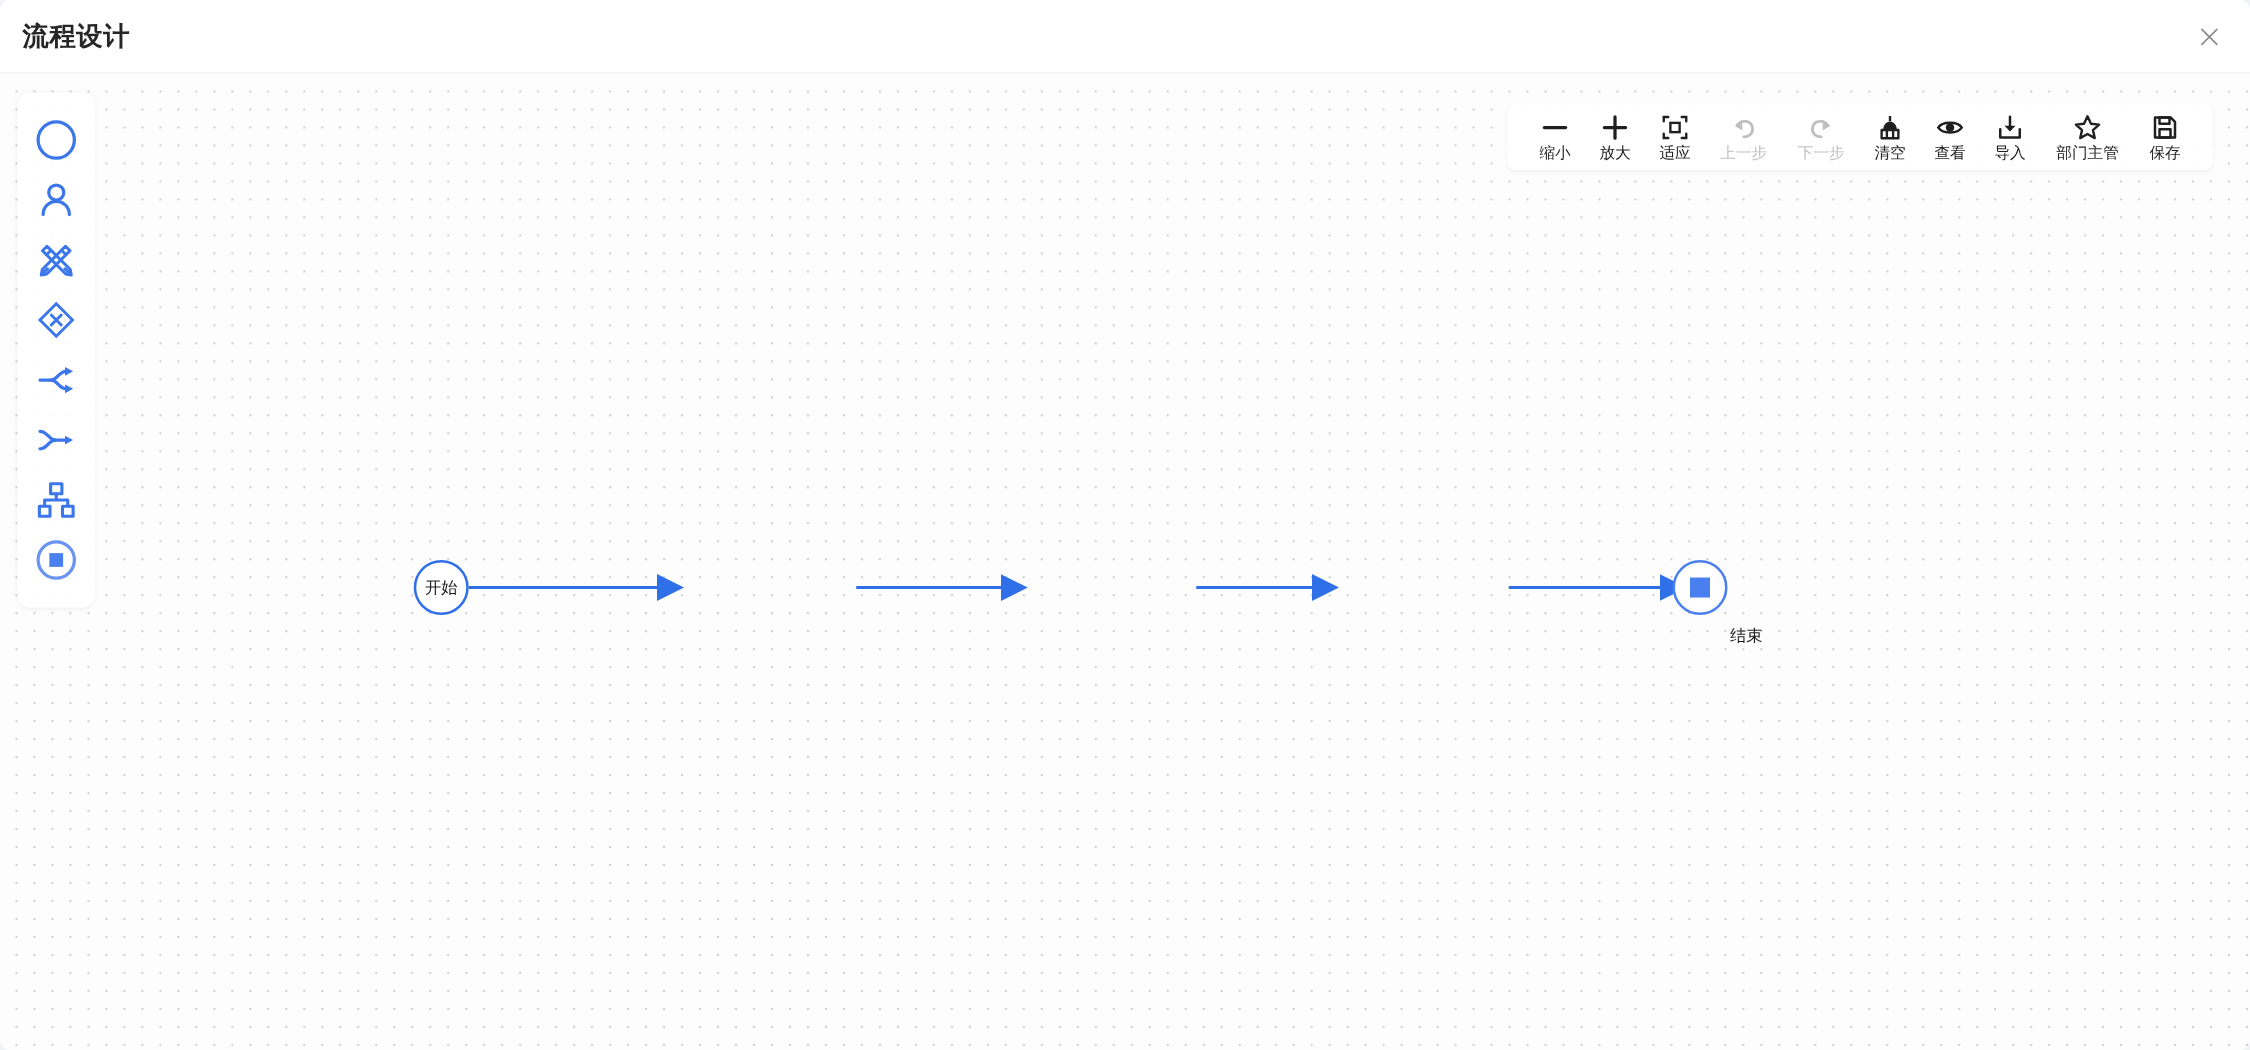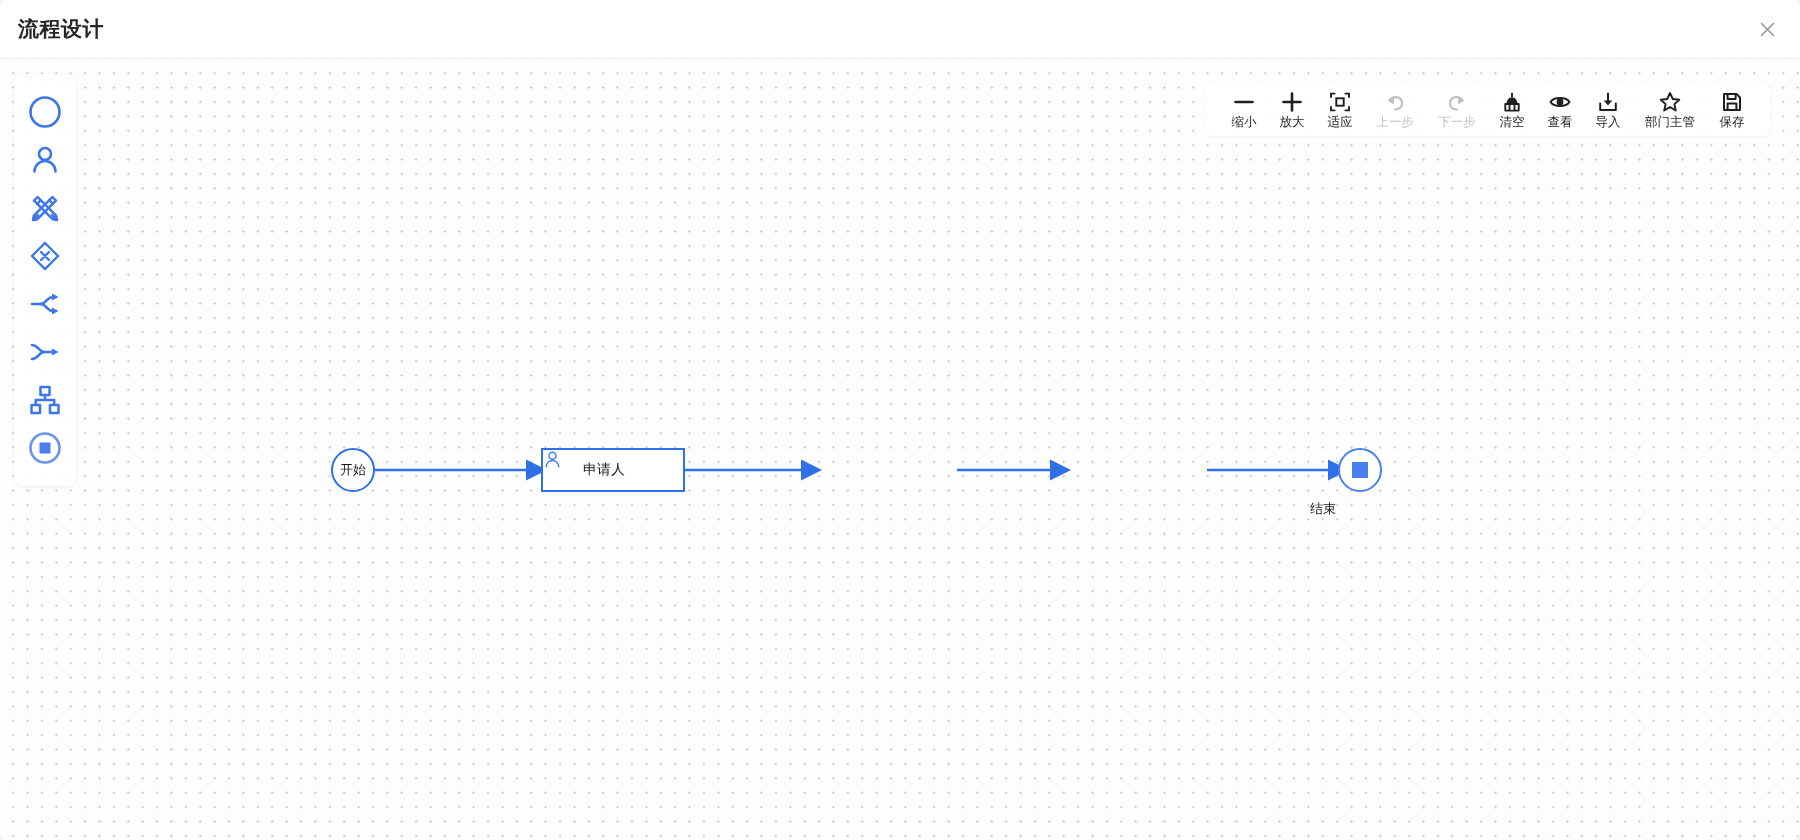--- a/index.html
+++ b/index.html
@@ -132,21 +132,21 @@
   .node-circle .nc-label {
     font-size: 13px; color: #1a1a1a;
   }
   .node-end-square {
     width: 16px; height: 16px; background: #4a7ff0;
   }
   .end-caption {
     position: absolute;
     font-size: 13px; color: #1a1a1a;
     white-space: nowrap;
-    text-align: left;
+    text-align: right;
   }
 </style>
 </head>
 <body>
 
 <div class="app">
 
   <div class="header">
     <div class="header-title">流程设计</div>
     <div class="header-close">
@@ -381,29 +381,20 @@
 
         <line x1="957" y1="410" x2="1052" y2="410" stroke="#2f6fe8" stroke-width="2.4" marker-end="url(#arrow)"></line>
 
         <line x1="1207" y1="410" x2="1330" y2="410" stroke="#2f6fe8" stroke-width="2.4" marker-end="url(#arrow)"></line>
       </svg>
 
       <div class="node-circle" style="left:331px; top:388px;">
         <span class="nc-label">开始</span>
       </div>
 
-      <div class="node-box" style="left:541px; top:388px; width:144px;">
-        <span class="nb-icon">
-          <svg width="19" height="19" viewBox="0 0 24 24">
-            <circle cx="12" cy="7.2" r="4.4" fill="none" stroke="#4a7ff0" stroke-width="1.9"></circle>
-            <path d="M4.2 21 a7.8 7.8 0 0 1 15.6 0" fill="none" stroke="#4a7ff0" stroke-width="1.9" stroke-linecap="round"></path>
-          </svg>
-        </span>
-        <span class="nb-label">申请人</span>
-      </div>
 
 
 
       <div class="node-circle" style="left:1338px; top:388px; border-color:#4a7ff0;">
         <span class="node-end-square"></span>
       </div>
       <div class="end-caption" style="left:1310px; top:440px; width:100px;">结束</div>
 
     </div>
 

